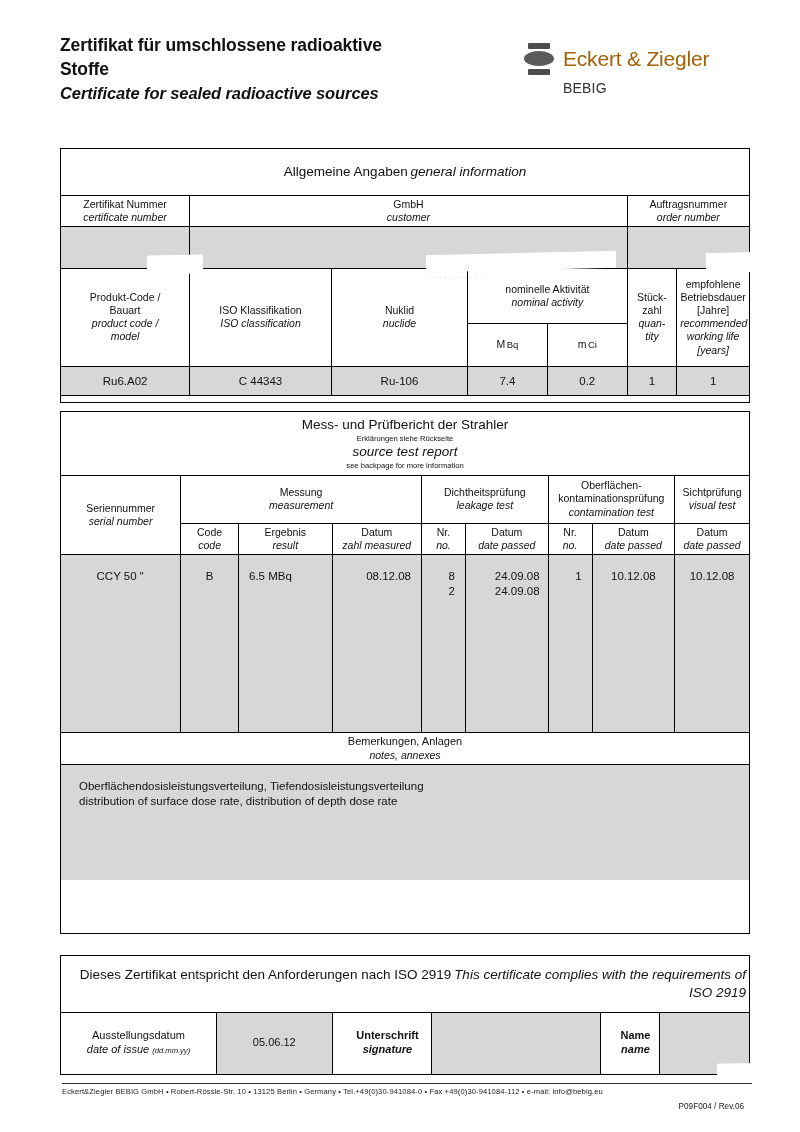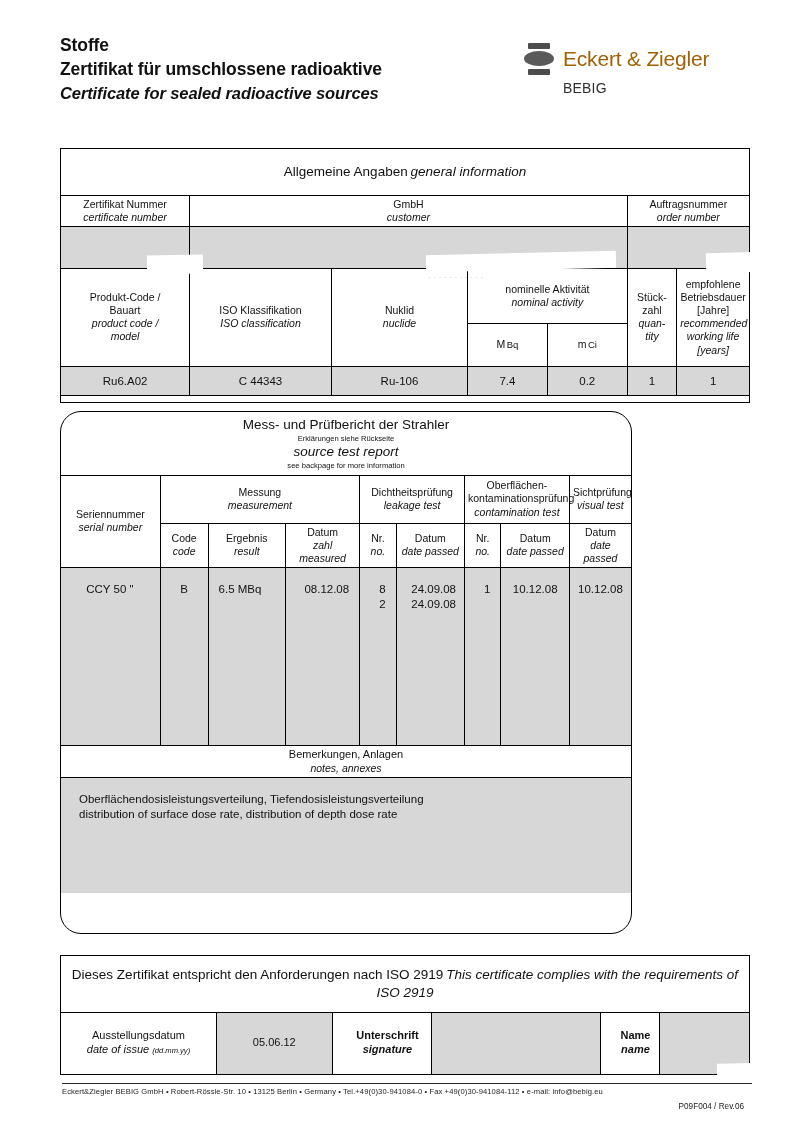--- a/index.html
+++ b/index.html
@@ -180,35 +180,35 @@
     position: absolute;
     left: 20px;
     top: 24px;
     font-size: 8px;
     color: #b9b9b9;
     letter-spacing: 0.4px;
     white-space: nowrap;
   }
 
   
-  #sec-report { left: 60px; top: 411px; width: 572px; height: 523px; border-radius: 21px; }
+  #sec-report { left: 60px; top: 411px; width: 690px; height: 523px; }
   #sec-report .hdr-band td { height: 63px; border-top: none; border-left: none; border-right: none; }
   #sec-report .row-grp td { height: 48px; }
   #sec-report .row-sub td { height: 31px; margin-top: 40px; }
   #sec-report .row-data td { height: 178px; vertical-align: top; padding-top: 14px; font-size: 11.5px; }
   #sec-report .row-notes-lbl td { height: 32px; border-left: none; border-right: none; }
   #sec-report .row-notes-val td { height: 116px; vertical-align: top; padding: 14px 0 16px 18px; text-align: left; font-size: 11.5px; line-height: 1.45; border-left: none; border-right: none; }
 
   .serial-main { font-size: 11.5px; }
   .serial-ditto { font-size: 11px; margin-top: 3px; letter-spacing: 1px; }
   .stack-line { display: block; line-height: 1.35; }
 
   
   #sec-iso { left: 60px; top: 955px; width: 690px; height: 120px; }
-  #sec-iso .row-iso td { height: 56px; border-left: none; border-right: none; border-top: none; }
+  #sec-iso .row-iso td { height: 56px; border-left: none; border-right: none; border-top: none; text-align: right; }
   #sec-iso .row-sign td { height: 62px; font-size: 11px; }
   .sign-label { text-align: left; padding-left: 14px !important; font-weight: bold; }
   .sign-label .de { font-size: 11px; }
   .sign-label .en { font-size: 11px; }
   .issue-lbl { text-align: center; }
   .issue-lbl .de { font-size: 11px; }
   .issue-lbl .en { font-size: 11px; }
   .dd-note { font-size: 7.6px; font-style: italic; }
   .issue-val { font-size: 13px; }
 
@@ -240,22 +240,22 @@
   }
 </style>
 </head>
 <body>
 
 <div class="page">
 
   <div class="header">
     <div class="title-block">
       <div class="title-de">
+        <span class="stack-line">Zertifikat für umschlossene radioaktive</span>
         <span class="stack-line">Stoffe</span>
-        <span class="stack-line">Zertifikat für umschlossene radioaktive</span>
       </div>
       <div class="title-en">Certificate for sealed radioactive sources</div>
     </div>
     <div class="logo-block">
       <div class="logo-row">
         <span class="logo-mark">
           <span class="bar top"></span>
           <span class="lens"></span>
           <span class="bar bottom"></span>
         </span>

